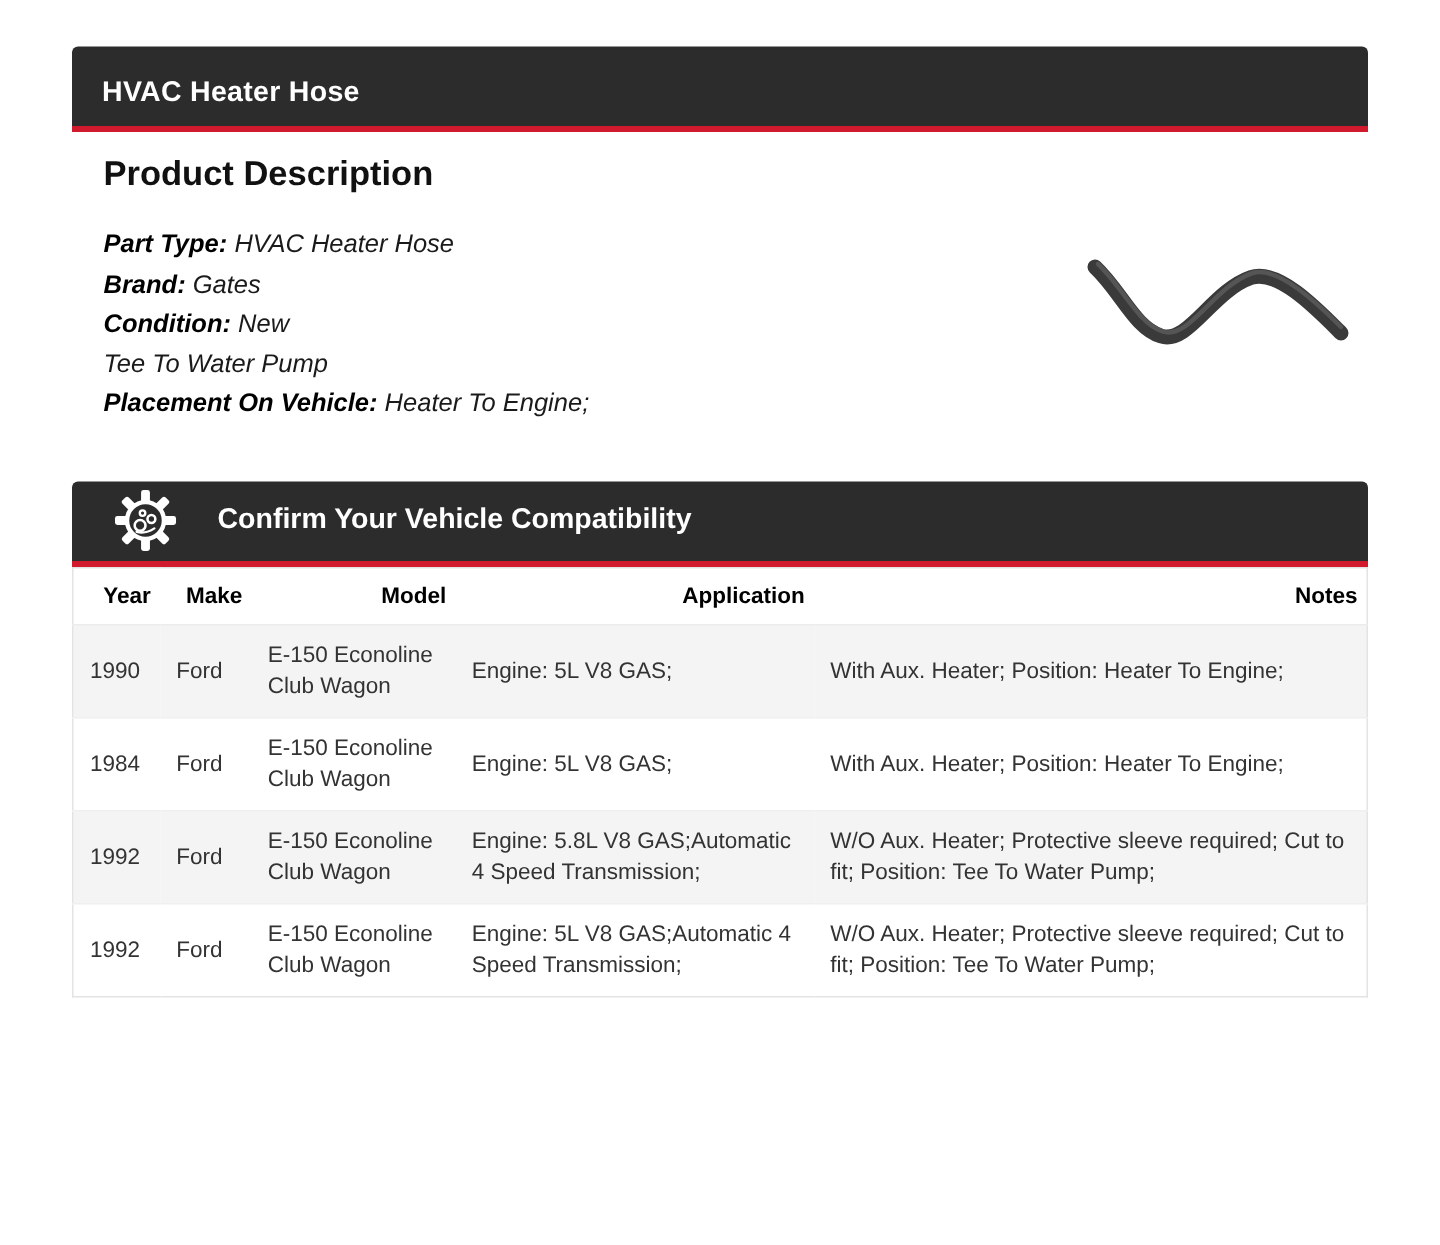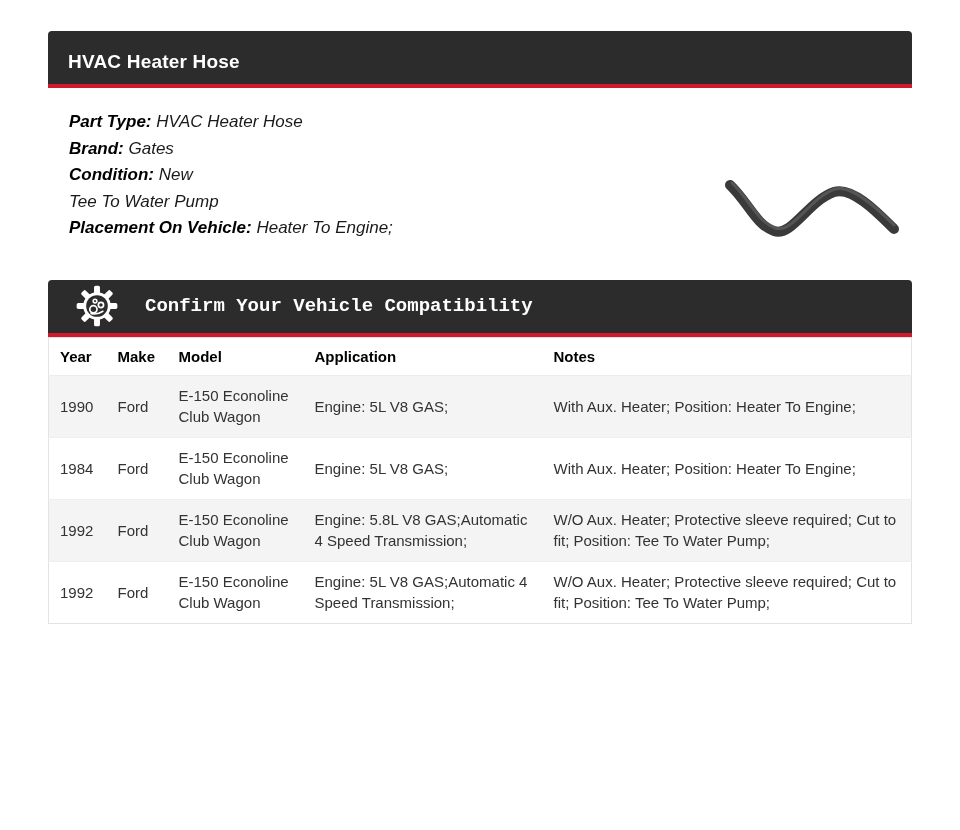--- a/index.html
+++ b/index.html
@@ -23,21 +23,21 @@
     background:var(--bar-dark);
     border-bottom:4px solid var(--accent-red);
     border-radius:4px 4px 0 0;
     color:#fff;
     display:flex;align-items:center;
   }
   .title-bar{height:57px;margin-top:31px;padding-left:20px;padding-top:8px;}
   .title-bar .bar-title{font-size:19px;font-weight:bold;letter-spacing:.2px;}
 
   .compat-bar{height:57px;margin-top:38px;padding-left:28px;}
-  .compat-bar .bar-title{font-size:19px;font-weight:bold;margin-left:27px;font-family:Liberation Mono, monospace;}
+  .compat-bar .bar-title{font-size:19px;font-weight:bold;margin-left:27px;}
   .gear{width:42px;height:42px;display:block;}
 
   
   .section-heading{
     font-size:23px;font-weight:bold;color:#111;
     margin:14px 0 0 21px;
   }
   .desc{margin:21px 0 0 21px;font-size:17px;line-height:26.5px;color:#1a1a1a;font-style:italic;}
   .desc .lbl{font-weight:bold;color:#000;}
 
@@ -48,21 +48,21 @@
   .hose-hl{fill:none;stroke:#5c5c5c;stroke-width:3;stroke-linecap:round;stroke-linejoin:round;opacity:.8;}
 
   
   table.compat{
     width:100%;border-collapse:collapse;
     border:1px solid var(--table-border);
     font-size:15px;color:#333;
     table-layout:fixed;
   }
   table.compat th{
-    font-weight:bold;color:#000;text-align:left;
+    font-weight:bold;color:#000;text-align:right;
     height:38px;padding:0 6px 0 11px;vertical-align:middle;
     background:#fff;border-bottom:1px solid #ececec;
   }
   table.compat td{
     height:62px;padding:8px 8px 8px 11px;vertical-align:middle;
     line-height:21px;border-top:1px solid #efefef;
   }
   table.compat tr.stripe td{background:var(--row-stripe);}
   .col-year{width:58px;}
   .col-make{width:61px;}
@@ -73,20 +73,21 @@
 </head>
 <body>
 
 <div class="content">
 
   <div class="bar title-bar">
     <span class="bar-title">HVAC Heater Hose</span>
   </div>
 
   <div style="position:relative;">
+    <div class="section-heading">Product Description</div>
 
     <svg class="hose-photo" viewBox="0 0 182 72" aria-hidden="true">
       <path class="hose-main" d="M8,10 C26,27 34,50 52,56 C70,62 86,26 112,17 C130,11 156,38 172,54"></path>
       <path class="hose-hl" d="M10,8 C27,24 36,47 53,53 C71,59 87,23 113,14 C130,9 157,35 172,50"></path>
     </svg>
 
     <div class="desc">
       <div>
         <span class="lbl">Part Type:</span>
         <span>HVAC Heater Hose</span>

